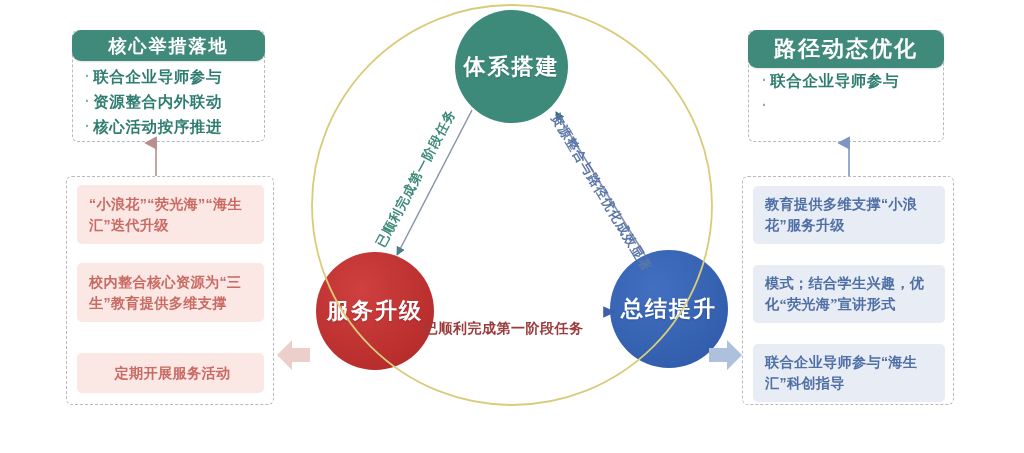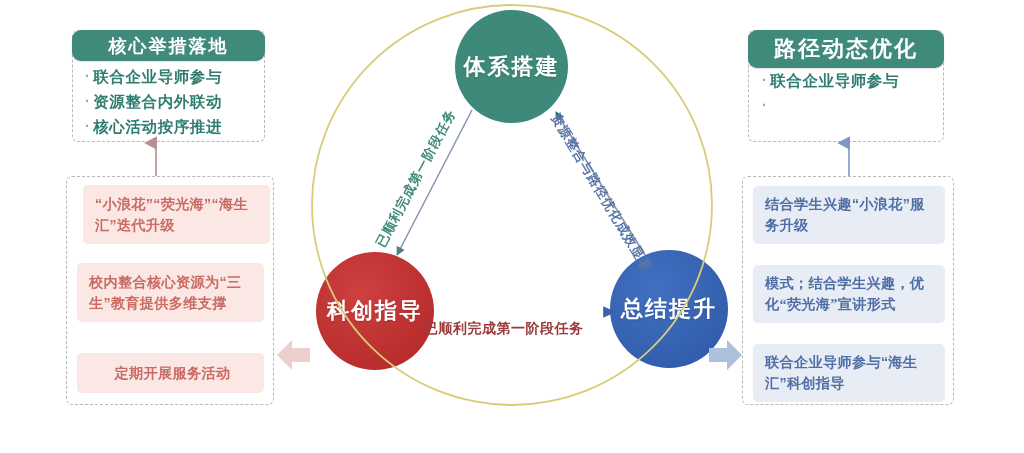--- a/index.html
+++ b/index.html
@@ -135,48 +135,48 @@
       <span class="bullet-dot">·</span>
       <span>联合企业导师参与</span>
     </div>
     <div class="bullet-row">
       <span class="bullet-dot">·</span>
     </div>
   </div>
 
   <div class="dashed-box" style="left:66px;top:176px;width:208px;height:229px;"></div>
 
-  <div class="card pink" style="left:83px;top:185px;width:187px;height:59px;">
+  <div class="card pink" style="left:77px;top:185px;width:187px;height:59px;">
     <span>“小浪花”“荧光海”“海生汇”迭代升级</span>
   </div>
   <div class="card pink" style="left:77px;top:263px;width:187px;height:59px;">
     <span>校内整合核心资源为“三生”教育提供多维支撑</span>
   </div>
   <div class="card pink" style="left:77px;top:353px;width:187px;height:40px;justify-content:center;padding-left:16px;">
     <span>定期开展服务活动</span>
   </div>
 
   <div class="dashed-box" style="left:742px;top:176px;width:212px;height:229px;"></div>
 
   <div class="card blue" style="left:753px;top:186px;width:192px;height:58px;">
-    <span>结合学生兴趣“小浪花”服务升级</span>
+    <span>教育提供多维支撑“小浪花”服务升级</span>
   </div>
   <div class="card blue" style="left:753px;top:265px;width:192px;height:58px;font-family:Liberation Serif, serif;">
     <span>模式；结合学生兴趣，优化“荧光海”宣讲形式</span>
   </div>
   <div class="card blue" style="left:753px;top:344px;width:192px;height:58px;">
     <span>联合企业导师参与“海生汇”科创指导</span>
   </div>
 
   <div class="node green" style="left:455px;top:10px;width:113px;height:113px;">
     <span>体系搭建</span>
   </div>
 
   <div class="node red" style="left:316px;top:252px;width:118px;height:118px;">
-    <span>科创指导</span>
+    <span>服务升级</span>
   </div>
 
   <div class="node blue" style="left:610px;top:250px;width:118px;height:118px;">
     <span>总结提升</span>
   </div>
 
   <svg id="overlay" viewBox="0 0 1024 453" xmlns="http://www.w3.org/2000/svg">
     <defs>
       <marker id="arrowTeal" markerWidth="7" markerHeight="7" refX="5.4" refY="3" orient="auto">
         <path d="M0,0 L6,3 L0,6 Z" fill="#4f7f8c"></path>

